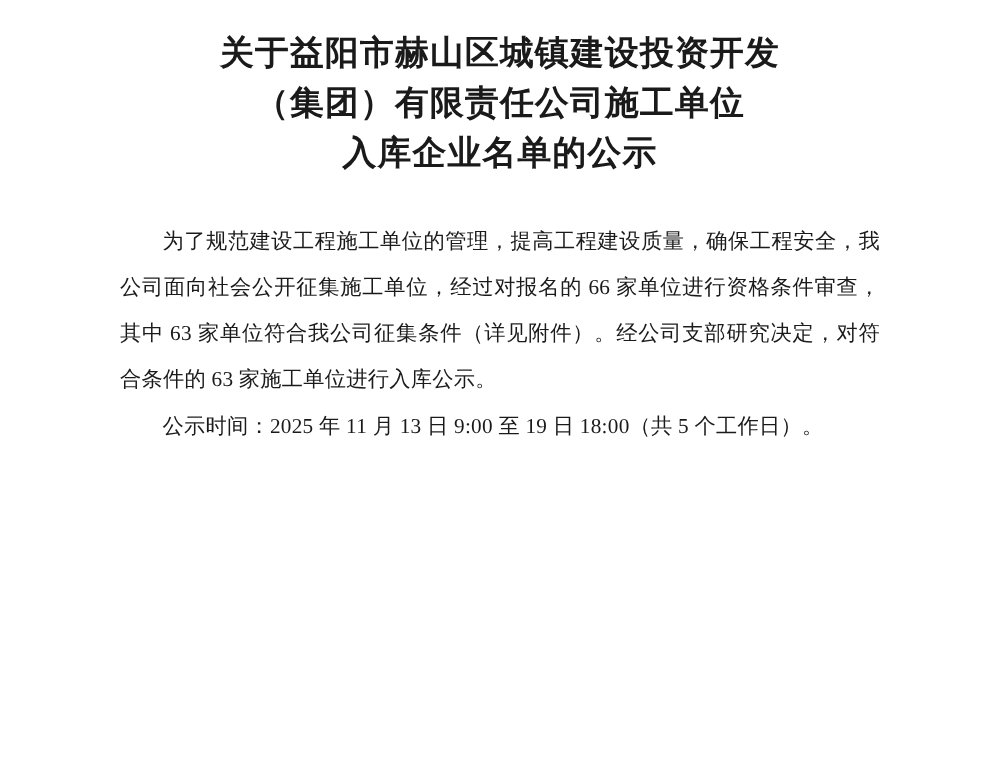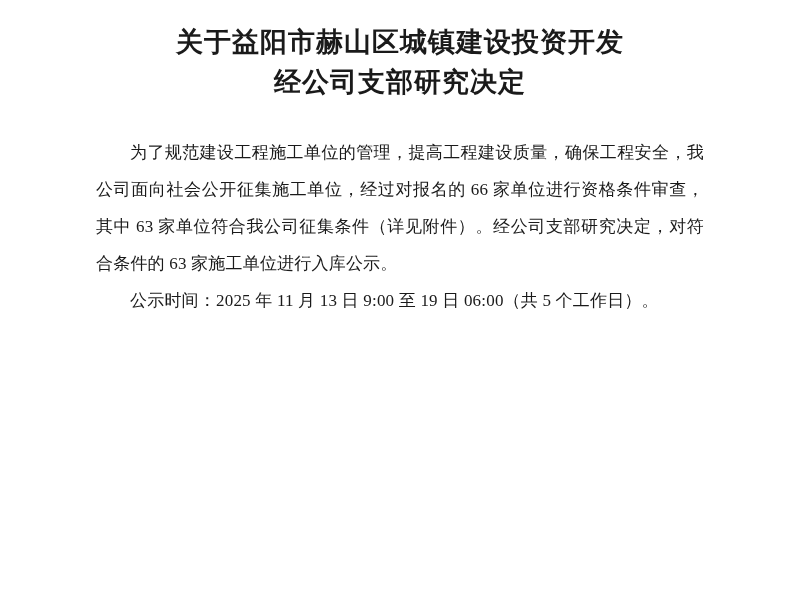--- a/index.html
+++ b/index.html
@@ -47,21 +47,22 @@
     text-indent: 2em;
   }
 </style>
 </head>
 <body>
 
 <div class="page">
 
   <h1 class="doc-title">
     <span class="title-line">关于益阳市赫山区城镇建设投资开发</span>
-    <span class="title-line">经公司支部研究决定</span>
+    <span class="title-line">（集团）有限责任公司施工单位</span>
+    <span class="title-line">入库企业名单的公示</span>
   </h1>
 
   <div class="body-block">
     <p class="para">为了规范建设工程施工单位的管理，提高工程建设质量，确保工程安全，我公司面向社会公开征集施工单位，经过对报名的 66 家单位进行资格条件审查，其中 63 家单位符合我公司征集条件（详见附件）。经公司支部研究决定，对符合条件的 63 家施工单位进行入库公示。</p>
-    <p class="para">公示时间：2025 年 11 月 13 日 9:00 至 19 日 06:00（共 5 个工作日）。</p>
+    <p class="para">公示时间：2025 年 11 月 13 日 9:00 至 19 日 18:00（共 5 个工作日）。</p>
   </div>
 
 </div>
 
 </body></html>

